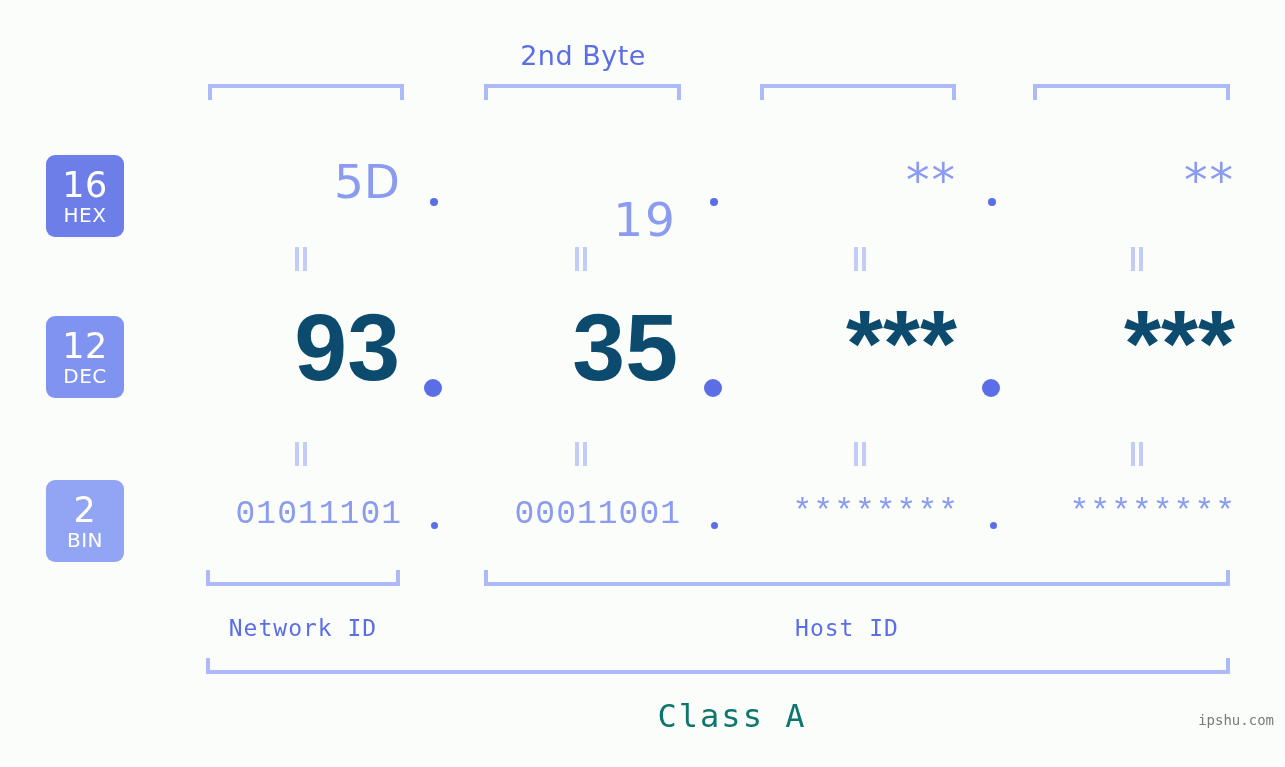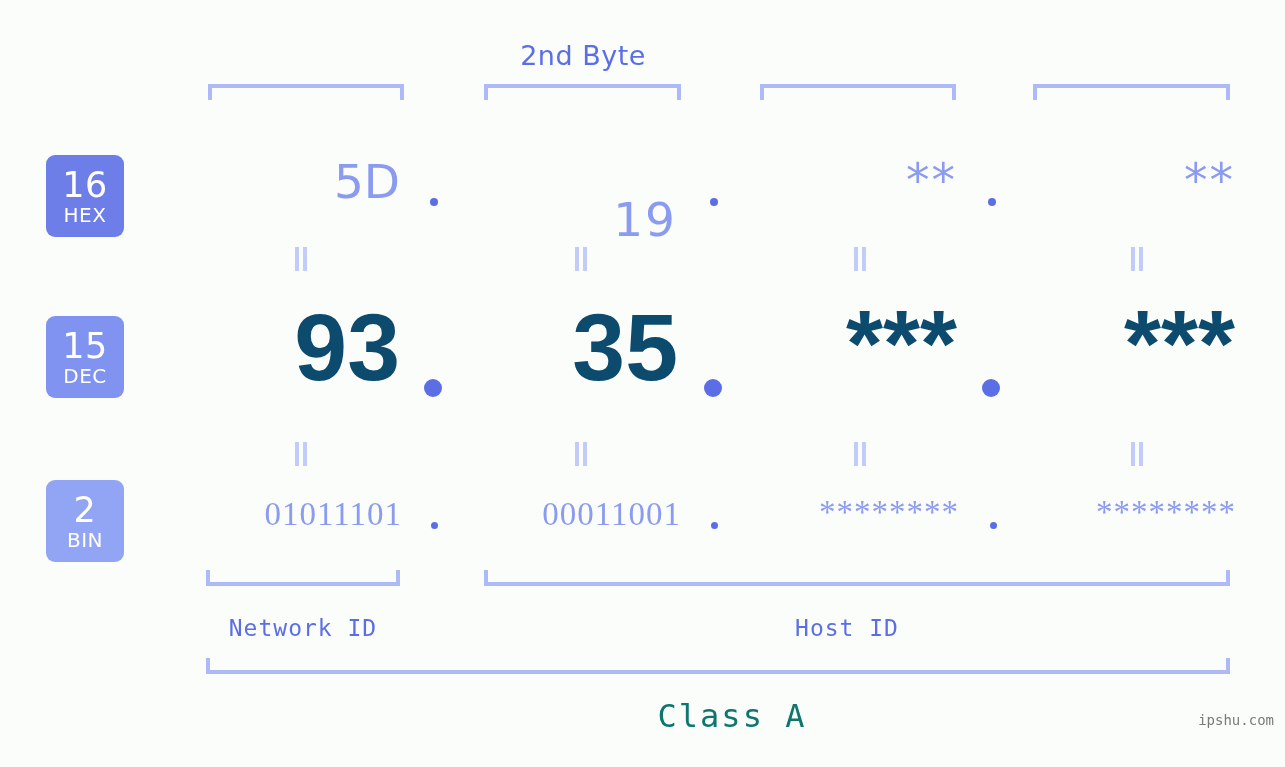--- a/index.html
+++ b/index.html
@@ -109,21 +109,21 @@
   }
   .row-dec .cell.stars {
     top: 296px;
     letter-spacing: 0px;
   }
 
   .row-bin .cell {
     top: 498px;
     font-size: 33px;
     color: #8b9bf0;
-    font-family: Liberation Serif, serif;
+    font-family: Liberation Mono, monospace;
     letter-spacing: 1px;
   }
   .row-bin .cell.stars {
     top: 496px;
   }
 
   
   .dot {
     position: absolute;
     border-radius: 50%;
@@ -197,21 +197,21 @@
   <div class="bracket-top" style="left:208px; width:196px;"></div>
   <div class="bracket-top" style="left:484px; width:197px;"></div>
   <div class="bracket-top" style="left:760px; width:196px;"></div>
   <div class="bracket-top" style="left:1033px; width:197px;"></div>
 
   <div class="badge badge-hex">
     <span class="badge-num">16</span>
     <span class="badge-label">HEX</span>
   </div>
   <div class="badge badge-dec">
-    <span class="badge-num">15</span>
+    <span class="badge-num">12</span>
     <span class="badge-label">DEC</span>
   </div>
   <div class="badge badge-bin">
     <span class="badge-num">2</span>
     <span class="badge-label">BIN</span>
   </div>
 
   <div class="row-hex">
     <div class="cell" style="left:200px; width:200px;">5D</div>
     <div class="cell stars" style="left:477px; width:200px;margin-top:40px;">19</div>

